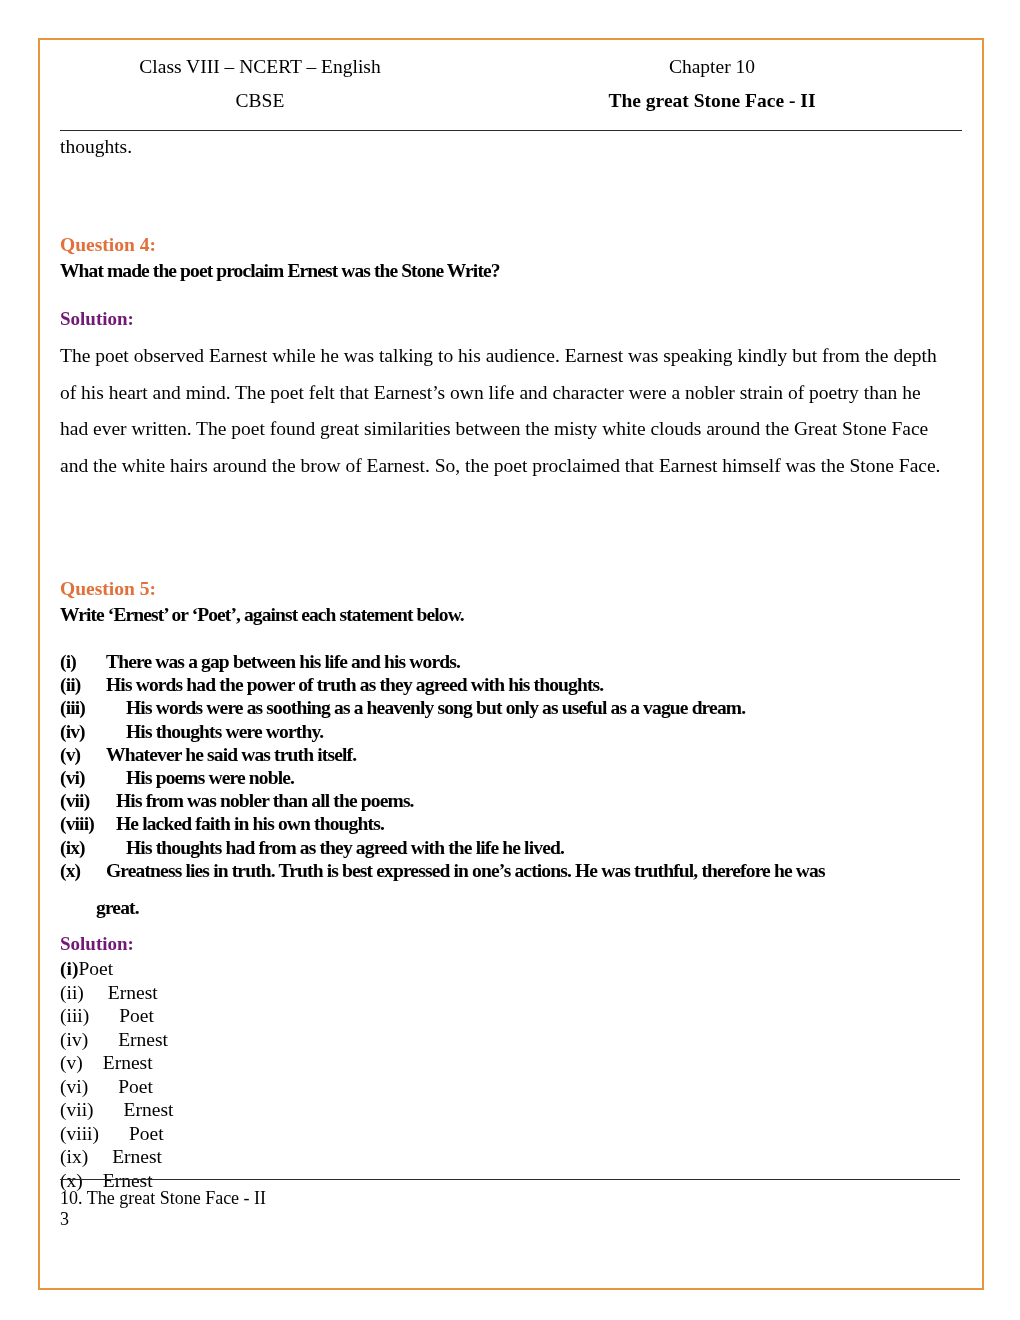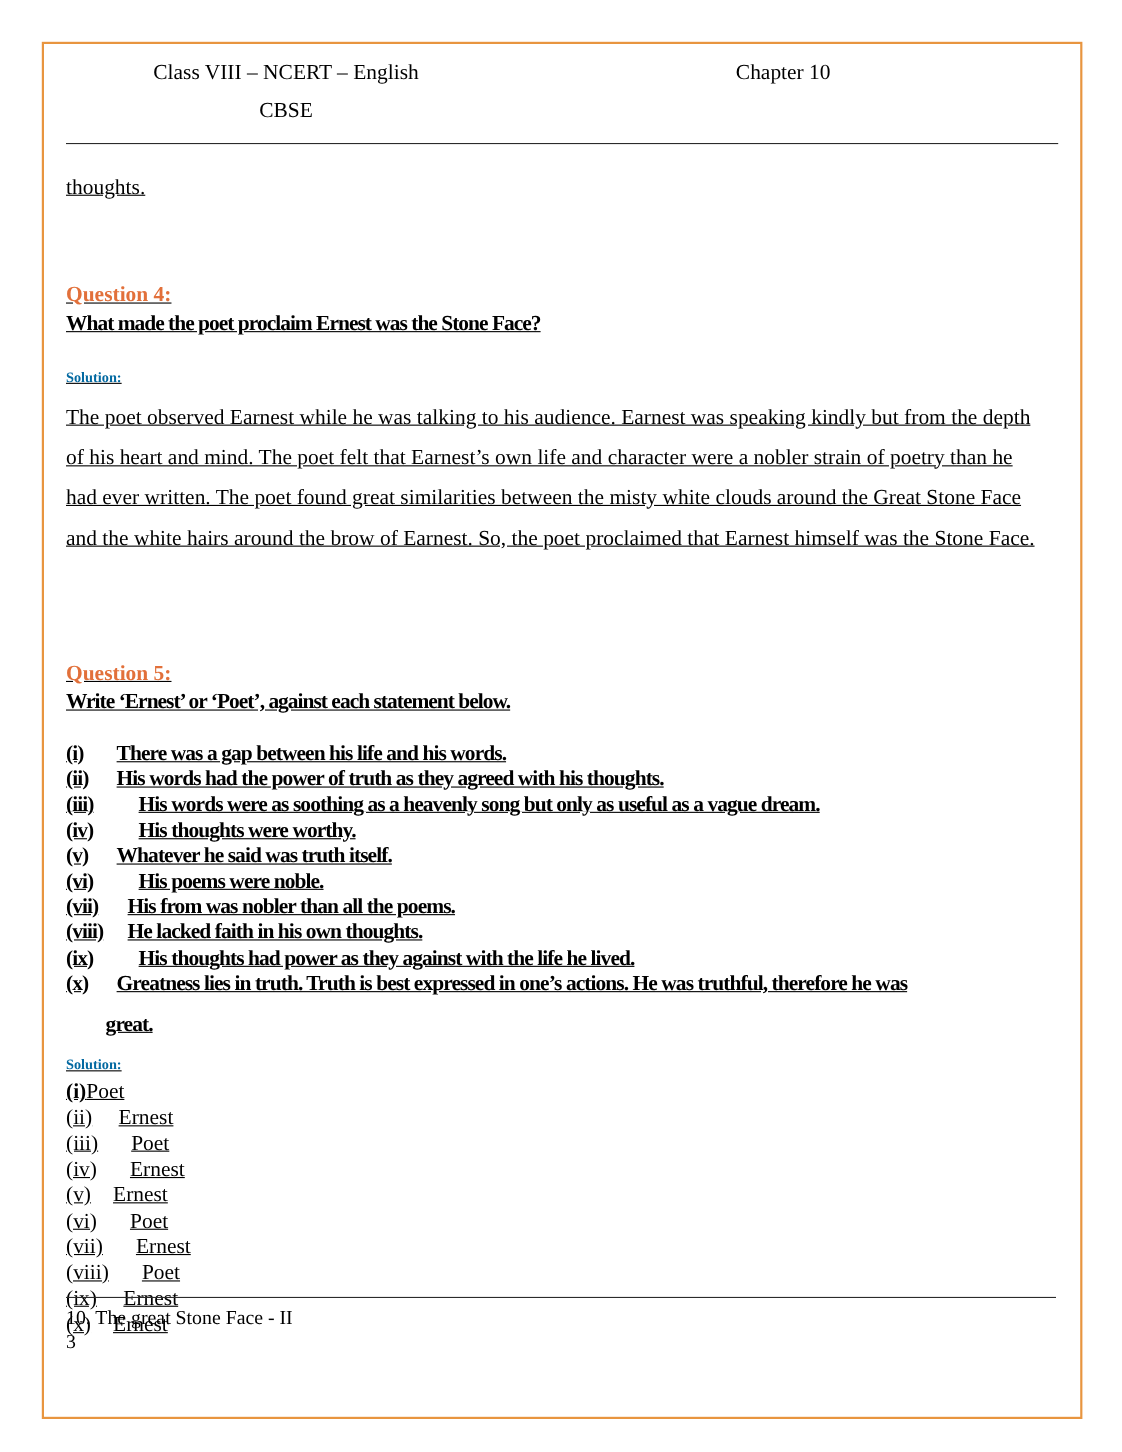--- a/index.html
+++ b/index.html
@@ -61,39 +61,38 @@
     left: 0;
     right: 2px;
     top: 74px;
     height: 0;
     border-top: 1.6px solid #2b2b2b;
   }
 
   
   .body-area {
     position: relative;
-    padding-top: 24px;
-    text-decoration: underline;
+    padding-top: 0;
   }
 
   .flow-line {
     font-size: 19.5px;
     line-height: 30px;
   }
 
   .q-label {
     color: #E2703A;
     font-weight: bold;
     font-size: 19.5px;
     line-height: 26px;
   }
   .sol-label {
-    color: #0369a1;
-    font-weight: bold;
-    font-size: 13px;
+    color: #701a75;
+    font-weight: bold;
+    font-size: 19px;
     line-height: 26px;
   }
   .q-text {
     font-weight: bold;
     font-size: 19.5px;
     line-height: 26px;
     letter-spacing: -0.9px;
   }
 
   .answer-para {
@@ -193,32 +192,33 @@
 <div class="page">
   <div class="page-inner">
 
     <div class="doc-header">
       <div class="hdr-row">
         <div class="hdr-left">Class VIII – NCERT – English</div>
         <div class="hdr-right">Chapter 10</div>
       </div>
       <div class="hdr-row">
         <div class="hdr-left">CBSE</div>
+        <div class="hdr-right hdr-bold">The great Stone Face - II</div>
       </div>
       <div class="hdr-rule"></div>
     </div>
 
     <div class="body-area">
 
       <div class="flow-line">thoughts.</div>
 
       <div class="spacer-lg"></div>
 
       <div class="q-label">Question 4:</div>
-      <div class="q-text">What made the poet proclaim Ernest was the Stone Face?</div>
+      <div class="q-text">What made the poet proclaim Ernest was the Stone Write?</div>
 
       <div class="spacer-md"></div>
 
       <div class="sol-label">Solution:</div>
 
       <div class="spacer-xs"></div>
 
       <p class="answer-para">The poet observed Earnest while he was talking to his audience. Earnest was speaking kindly but from the depth of his heart and mind. The poet felt that Earnest’s own life and character were a nobler strain of poetry than he had ever written. The poet found great similarities between the misty white clouds around the Great Stone Face and the white hairs around the brow of Earnest. So, the poet proclaimed that Earnest himself was the Stone   Face.</p>
 
       <div class="spacer-lg"></div>
@@ -257,21 +257,21 @@
         <li class="stmt-item">
           <span class="stmt-marker">(vii)</span>
           <span class="stmt-text stmt-gap-3">His from was nobler than all the poems.</span>
         </li>
         <li class="stmt-item">
           <span class="stmt-marker">(viii)</span>
           <span class="stmt-text stmt-gap-3">He lacked faith in his own thoughts.</span>
         </li>
         <li class="stmt-item">
           <span class="stmt-marker">(ix)</span>
-          <span class="stmt-text stmt-gap-2">His thoughts had power as they against with the life he lived.</span>
+          <span class="stmt-text stmt-gap-2">His thoughts had from as they agreed with the life he lived.</span>
         </li>
         <li class="stmt-item">
           <span class="stmt-marker">(x)</span>
           <span class="stmt-text stmt-gap-1">Greatness lies in truth. Truth is best expressed in one’s actions. He was truthful, therefore he was</span>
         </li>
       </ul>
 
       <div class="stmt-wrap-tail">great.</div>
 
       <div class="spacer-sm"></div>

